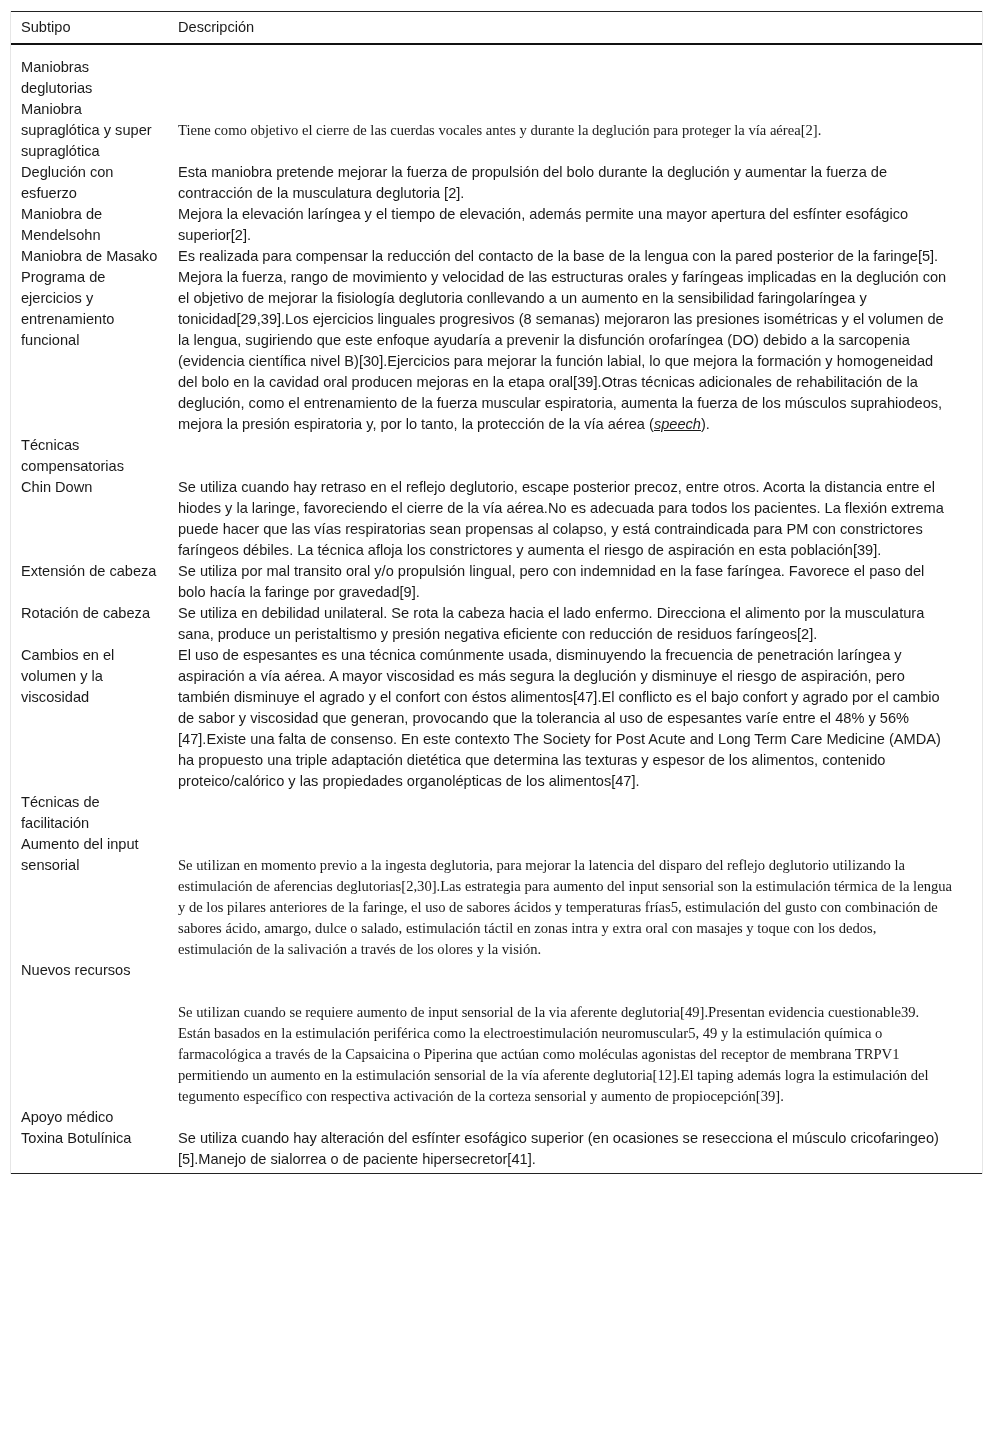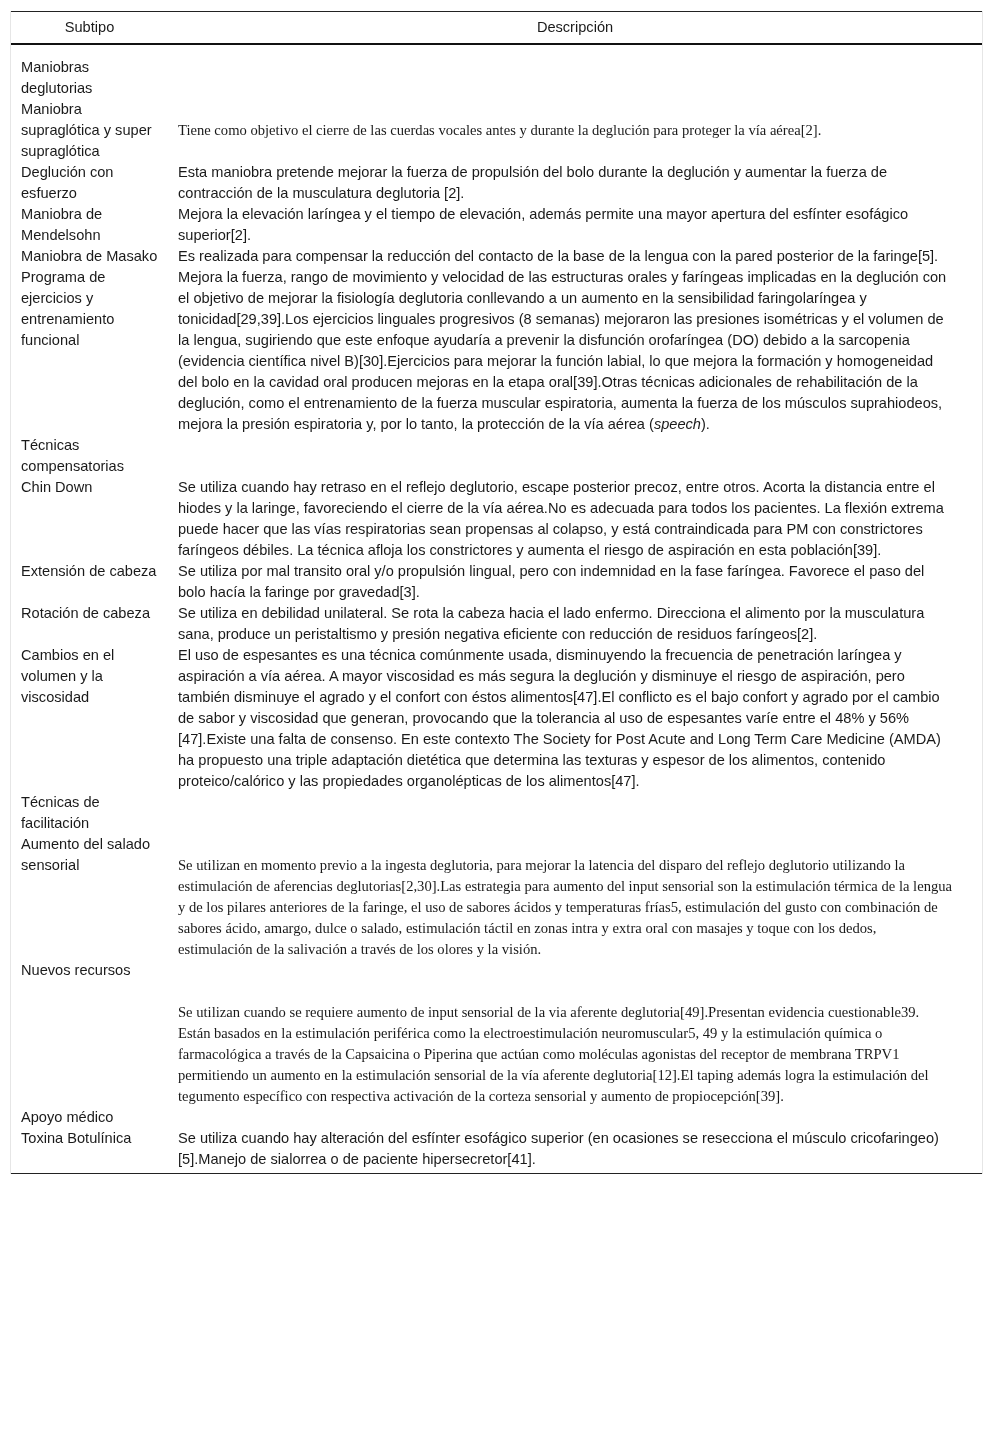--- a/index.html
+++ b/index.html
@@ -13,35 +13,35 @@
     border-left: 1px solid #e6e6e6;
     border-right: 1px solid #e6e6e6;
   }
   table {
     width: 100%; border-collapse: collapse; table-layout: fixed;
     line-height: 21px;
   }
   col.c1 { width: 157px; }
   col.c2 { width: auto; }
   thead th {
-    text-align: center; font-weight: normal;
+    text-align: left; font-weight: normal;
     padding: 5px 10px 5px 10px;
     border-top: 1px solid #222;
     border-bottom: 2px solid #111;
     height: 20px;
     vertical-align: middle;
   }
   tbody td {
     padding: 0 10px 0 10px; vertical-align: top;
   }
   tbody tr:first-child td { padding-top: 12px; }
   tbody tr:last-child td { padding-bottom: 3px; border-bottom: 1px solid #222; }
   td.desc { padding-right: 30px; }
   td.desc.offset { padding-top: 21px; font-family: Liberation Serif, serif; }
-  em { font-style: italic; }
+  em { font-style: italic; text-decoration: underline; }
 </style>
 </head>
 <body>
 
 <div class="table-wrap">
   <table>
     <colgroup>
         <col class="c1">
         <col class="c2">
       </colgroup>
@@ -79,36 +79,36 @@
       <tr>
         <td>Técnicas compensatorias</td>
         <td class="desc"></td>
       </tr>
       <tr>
         <td>Chin Down</td>
         <td class="desc">Se utiliza cuando hay retraso en el reflejo deglutorio, escape posterior precoz, entre otros. Acorta la distancia entre el hiodes y la laringe, favoreciendo el cierre de la vía aérea.No es adecuada para todos los pacientes. La flexión extrema puede hacer que las vías respiratorias sean propensas al colapso, y está contraindicada para PM con constrictores faríngeos débiles. La técnica afloja los constrictores y aumenta el riesgo de aspiración en esta población[39].</td>
       </tr>
       <tr>
         <td>Extensión de cabeza</td>
-        <td class="desc">Se utiliza por mal transito oral y/o propulsión lingual, pero con indemnidad en la fase faríngea. Favorece el paso del bolo hacía la faringe por gravedad[3].</td>
+        <td class="desc">Se utiliza por mal transito oral y/o propulsión lingual, pero con indemnidad en la fase faríngea. Favorece el paso del bolo hacía la faringe por gravedad[9].</td>
       </tr>
       <tr>
         <td>Rotación de cabeza</td>
         <td class="desc">Se utiliza en debilidad unilateral. Se rota la cabeza hacia el lado enfermo. Direcciona el alimento por la musculatura sana, produce un peristaltismo y presión negativa eficiente con reducción de residuos faríngeos[2].</td>
       </tr>
       <tr>
         <td>Cambios en el volumen y la viscosidad</td>
         <td class="desc">El uso de espesantes es una técnica comúnmente usada, disminuyendo la frecuencia de penetración laríngea y aspiración a vía aérea. A mayor viscosidad es más segura la deglución y disminuye el riesgo de aspiración, pero también disminuye el agrado y el confort con éstos alimentos[47].El conflicto es el bajo confort y agrado por el cambio de sabor y viscosidad que generan, provocando que la tolerancia al uso de espesantes varíe entre el 48% y 56%[47].Existe una falta de consenso. En este contexto The Society for Post Acute and Long Term Care Medicine (AMDA) ha propuesto una triple adaptación dietética que determina las texturas y espesor de los alimentos, contenido proteico/calórico y las propiedades organolépticas de los alimentos[47].</td>
       </tr>
       <tr>
         <td>Técnicas de facilitación</td>
         <td class="desc"></td>
       </tr>
       <tr>
-        <td>Aumento del salado sensorial</td>
+        <td>Aumento del input sensorial</td>
         <td class="desc offset">Se utilizan en momento previo a la ingesta deglutoria, para mejorar la latencia del disparo del reflejo deglutorio utilizando la estimulación de aferencias deglutorias[2,30].Las estrategia para aumento del input sensorial son la estimulación térmica de la lengua y de los pilares anteriores de la faringe, el uso de sabores ácidos y temperaturas frías5, estimulación del gusto con combinación de sabores ácido, amargo, dulce o salado, estimulación táctil en zonas intra y extra oral con masajes y toque con los dedos, estimulación de la salivación a través de los olores y la visión.</td>
       </tr>
       <tr>
         <td>Nuevos recursos</td>
         <td class="desc"></td>
       </tr>
       <tr>
         <td></td>
         <td class="desc offset">Se utilizan cuando se requiere aumento de input sensorial de la via aferente deglutoria[49].Presentan evidencia cuestionable39. Están basados en la estimulación periférica como la electroestimulación neuromuscular5, 49 y la estimulación química o farmacológica a través de la Capsaicina o Piperina que actúan como moléculas agonistas del receptor de membrana TRPV1 permitiendo un aumento en la estimulación sensorial de la vía aferente deglutoria[12].El taping además logra la estimulación del tegumento específico con respectiva activación de la corteza sensorial y aumento de propiocepción[39].</td>
       </tr>

